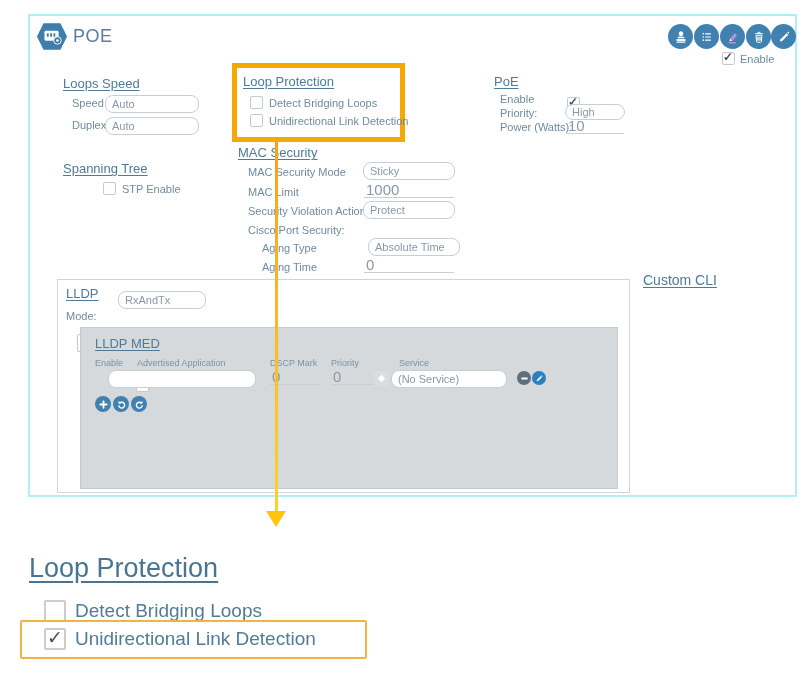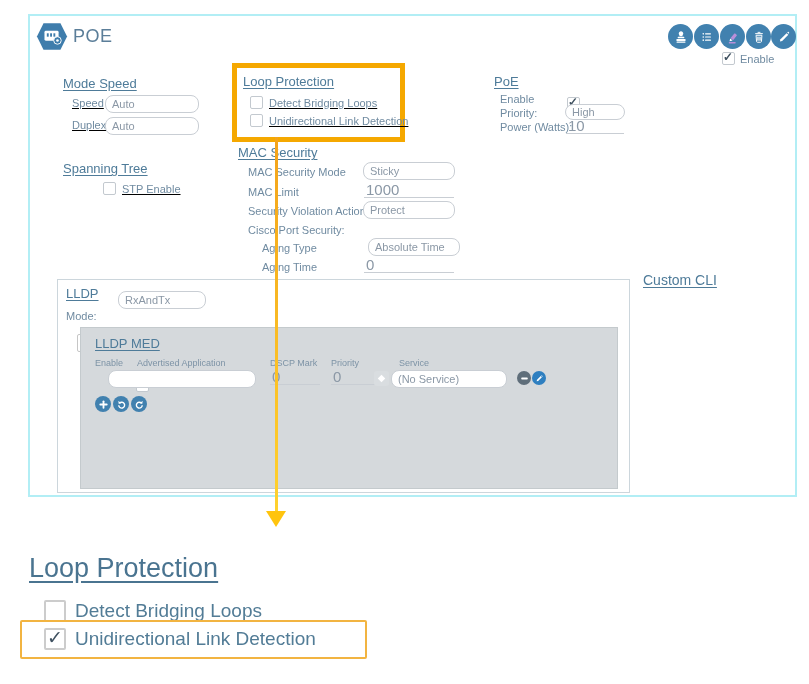--- a/index.html
+++ b/index.html
@@ -18,21 +18,21 @@
   .hdr-enable-row{left:722px;top:52px;display:flex;align-items:center;gap:5px;}
 
   
   .heading{font-size:13px;color:#4e7b99;text-decoration:underline;text-underline-offset:2px;white-space:nowrap;}
   .lbl{font-size:11px;color:#708ba1;white-space:nowrap;}
   .cb{width:11px;height:11px;border:1px solid #c3c9cf;border-radius:2px;background:#fff;position:relative;display:inline-block;flex:0 0 auto;cursor:pointer;}
   .cb.checked::after{content:"✓";position:absolute;left:0px;top:-3px;font-size:12px;color:#3f5160;font-weight:bold;}
   .cb-big{width:16px;height:16px;border:1px solid #c6c6c6;border-radius:2px;background:#fff;position:relative;display:inline-block;cursor:pointer;}
   input.box{border:1px solid #c9ced4;border-radius:8px;height:16px;font-size:11px;color:#8b98a6;padding:0 6px;background:#fff;font-family:"Liberation Sans",sans-serif;outline:none;}
   input.uline{border:none;border-bottom:1px solid #c9ced4;height:15px;font-size:15px;color:#8b98a6;padding:0 2px;background:transparent;font-family:"Liberation Sans",sans-serif;outline:none;}
-  .row{display:flex;align-items:center;gap:6px;text-decoration:underline;}
+  .row{display:flex;align-items:center;gap:6px;}
 
   
   .lp-box{left:232px;top:63px;width:163px;height:69px;border:5px solid #f5a800;background:#fff;}
 
   
   .lldp-panel{left:57px;top:279px;width:571px;height:212px;border:1px solid #ccd6dc;background:#fff;}
   .med-panel{left:80px;top:327px;width:536px;height:160px;background:#d5d9dc;border:1px solid #c4cacd;}
   .col-lbl{font-size:9px;color:#7d93a6;white-space:nowrap;}
   .mini-circle{width:16px;height:16px;border-radius:50%;background:#4181af;display:flex;align-items:center;justify-content:center;cursor:pointer;}
   .tiny-circle{width:14px;height:14px;border-radius:50%;display:flex;align-items:center;justify-content:center;cursor:pointer;}
@@ -118,21 +118,21 @@
       <path d="M5.8 18.9l.9-3.5 9.2-9.2 2.6 2.6-9.2 9.2-3.5.9z"></path>
       <path d="M16.8 5.3l1.9 1.9.9-.9c.3-.3.3-.9 0-1.2l-.7-.7c-.3-.3-.9-.3-1.2 0z"></path>
     </svg>
   </div>
   <div class="abs hdr-enable-row">
     <span class="cb checked"></span>
     <span class="lbl">Enable</span>
   </div>
 
   
-  <div class="abs heading" style="left:63px;top:76px;">Mode Speed</div>
+  <div class="abs heading" style="left:63px;top:76px;">Loops Speed</div>
   <div class="abs row" style="left:72px;top:97px;">
     <span class="lbl">Speed</span>
     <input class="box" style="position: absolute; left: 33px; top: -2px; width: 80px;" readonly="" value="Auto">
   </div>
   <div class="abs row" style="left:72px;top:119px;">
     <span class="lbl">Duplex</span>
     <input class="box" style="position: absolute; left: 33px; top: -2px; width: 80px;" readonly="" value="Auto">
   </div>
 
   

